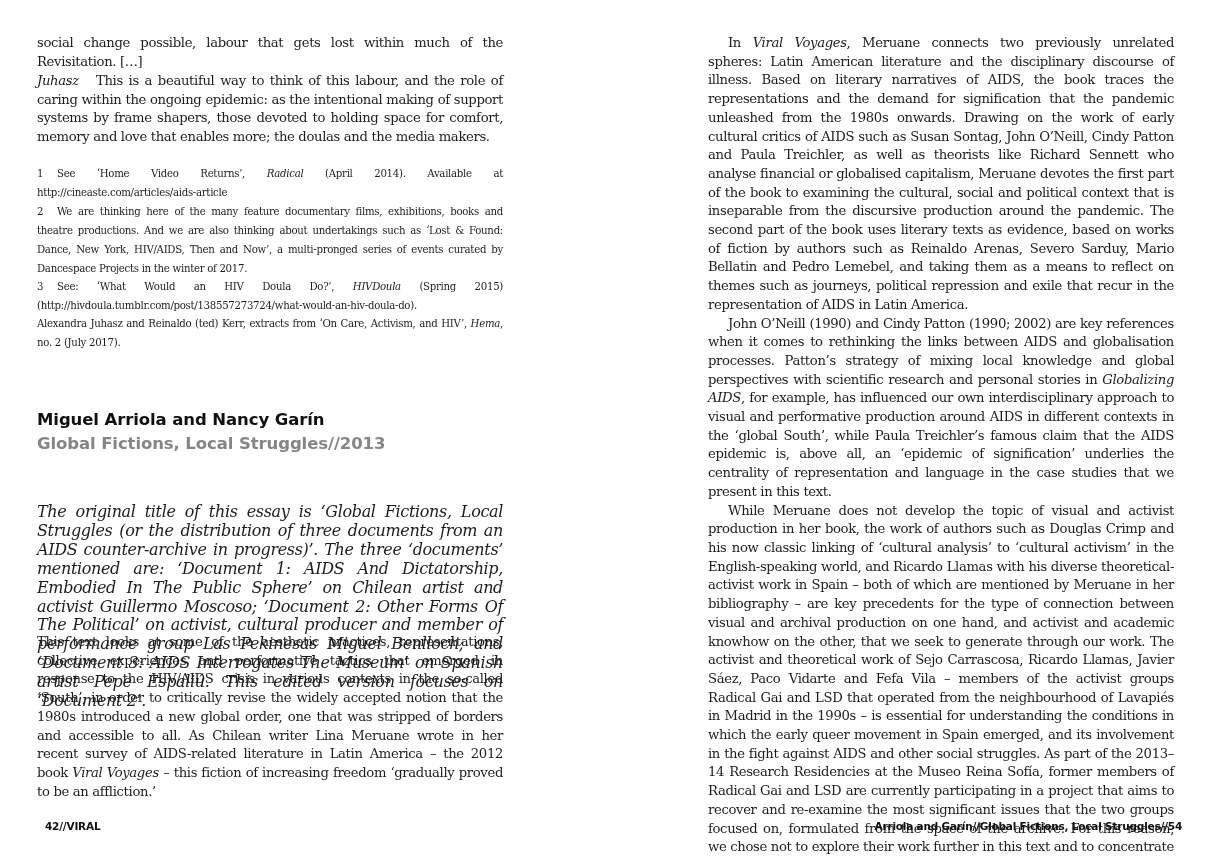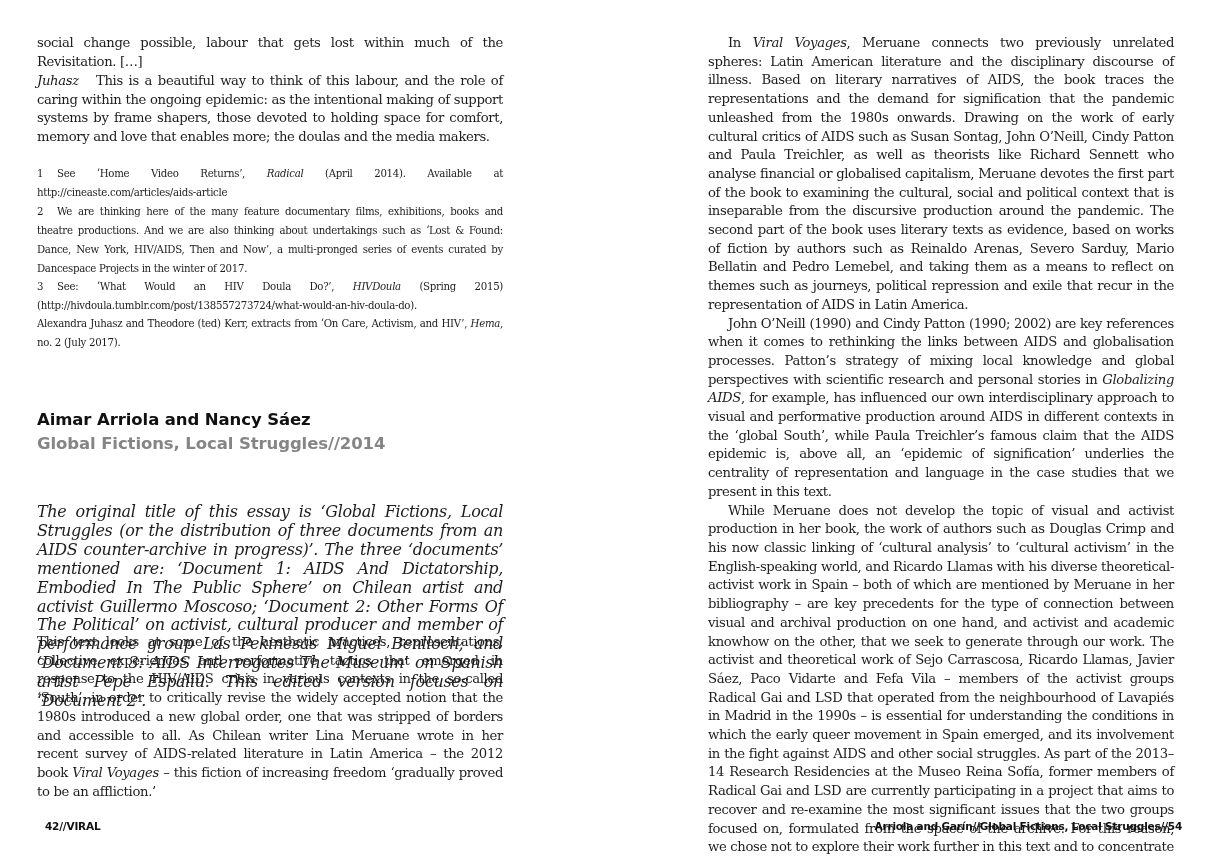--- a/index.html
+++ b/index.html
@@ -24,24 +24,24 @@
   <p class="body-text" style="position:absolute; top:34px; width:466px;">social change possible, labour that gets lost within much of the Revisitation. […]</p>
 
   <p class="body-text" style="position:absolute; top:72px; width:466px;"><span class="italic">Juhasz</span>&nbsp;&nbsp; <span>This is a beautiful way to think of this labour, and the role of caring within the ongoing epidemic: as the intentional making of support systems by frame shapers, those devoted to holding space for comfort, memory and love that enables more; the doulas and the media makers.</span></p>
 
   <div style="position:absolute; top:165px; width:466px;">
     <p class="fn"><span class="fn-num">1</span><span>See ‘Home Video Returns’, </span><span class="italic">Radical</span><span> (April 2014). Available at http://cineaste.com/articles/aids-article</span></p>
     <p class="fn"><span class="fn-num">2</span><span>We are thinking here of the many feature documentary films, exhibitions, books and theatre productions. And we are also thinking about undertakings such as ‘Lost &amp; Found: Dance, New York, HIV/AIDS, Then and Now’, a multi-pronged series of events curated by Dancespace Projects in the winter of 2017.</span></p>
     <p class="fn"><span class="fn-num">3</span><span>See: ‘What Would an HIV Doula Do?’, </span><span class="italic">HIVDoula</span><span> (Spring 2015) (http://hivdoula.tumblr.com/post/138557273724/what-would-an-hiv-doula-do).</span></p>
   </div>
 
-  <p class="fn" style="position:absolute; top:315px; width:466px;"><span>Alexandra Juhasz and Theodore (ted) Kerr, extracts from ‘On Care, Activism, and HIV’, </span><span class="italic">Hema</span><span>, no. 2 (July 2017).</span></p>
+  <p class="fn" style="position:absolute; top:315px; width:466px;"><span>Alexandra Juhasz and Reinaldo (ted) Kerr, extracts from ‘On Care, Activism, and HIV’, </span><span class="italic">Hema</span><span>, no. 2 (July 2017).</span></p>
 
-  <h2 class="heading-author" style="position:absolute; top:410px;">Aimar Arriola and Nancy Sáez</h2>
-  <h3 class="heading-title" style="position:absolute; top:434px;">Global Fictions, Local Struggles//2014</h3>
+  <h2 class="heading-author" style="position:absolute; top:410px;">Miguel Arriola and Nancy Garín</h2>
+  <h3 class="heading-title" style="position:absolute; top:434px;">Global Fictions, Local Struggles//2013</h3>
 
   <p class="intro-note" style="position:absolute; top:503px; width:466px;">The original title of this essay is ‘Global Fictions, Local Struggles (or the distribution of three documents from an AIDS counter-archive in progress)’. The three ‘documents’ mentioned are: ‘Document 1: AIDS And Dictatorship, Embodied In The Public Sphere’ on Chilean artist and activist Guillermo Moscoso; ‘Document 2: Other Forms Of The Political’ on activist, cultural producer and member of performance group Las Pekinesas Miguel Benlloch; and ‘Document 3: AIDS Interrogates The Museum’ on Spanish artist Pepe Espaliú. This edited version focuses on ‘Document 2’.</p>
 
   <p class="body-text" style="position:absolute; top:633px; width:466px;"><span>This text looks at some of the aesthetic practices, representations, collective experiences and performative tactics that emerged in response to the HIV/AIDS crisis in various contexts in the so-called ‘South’, in order to critically revise the widely accepted notion that the 1980s introduced a new global order, one that was stripped of borders and accessible to all. As Chilean writer Lina Meruane wrote in her recent survey of AIDS-related literature in Latin America – the 2012 book </span><span class="italic">Viral Voyages</span><span> – this fiction of increasing freedom ‘gradually proved to be an affliction.’</span></p>
 
   <div class="folio" style="left:8px;">42//VIRAL</div>
 </div>
 
 <div class="page right">
   <div style="position:absolute; top:34px; width:466px;">

